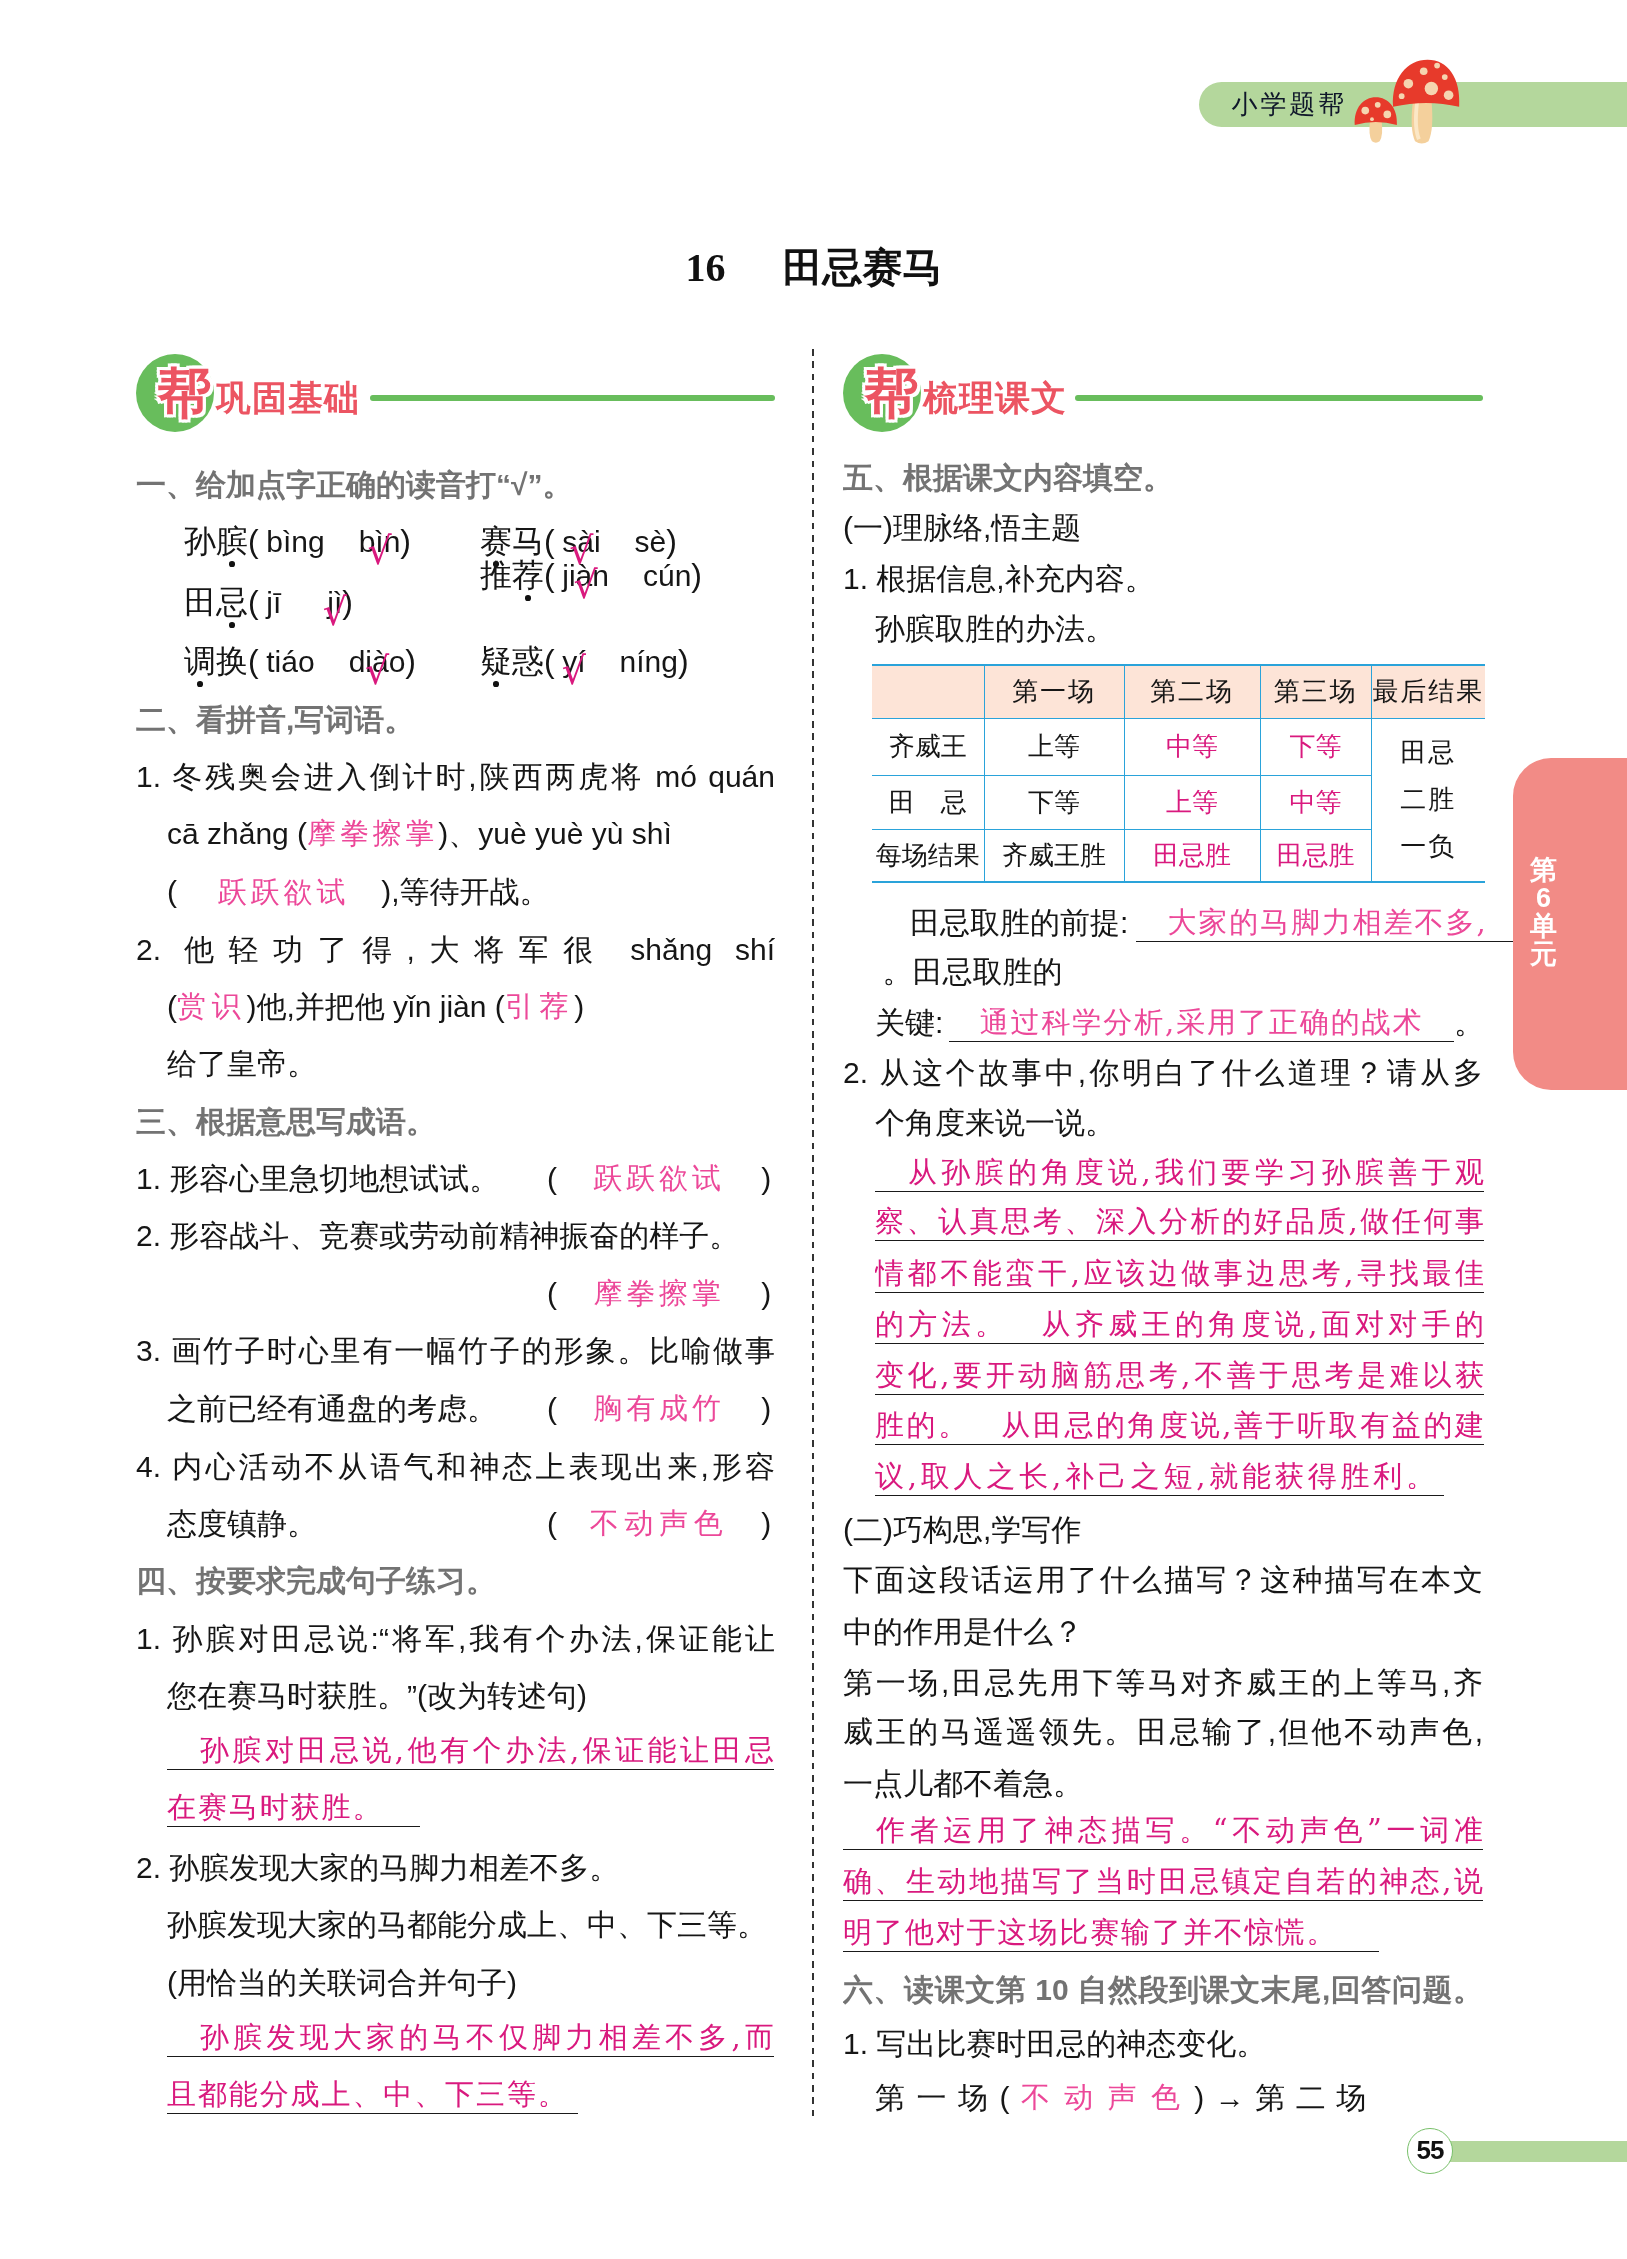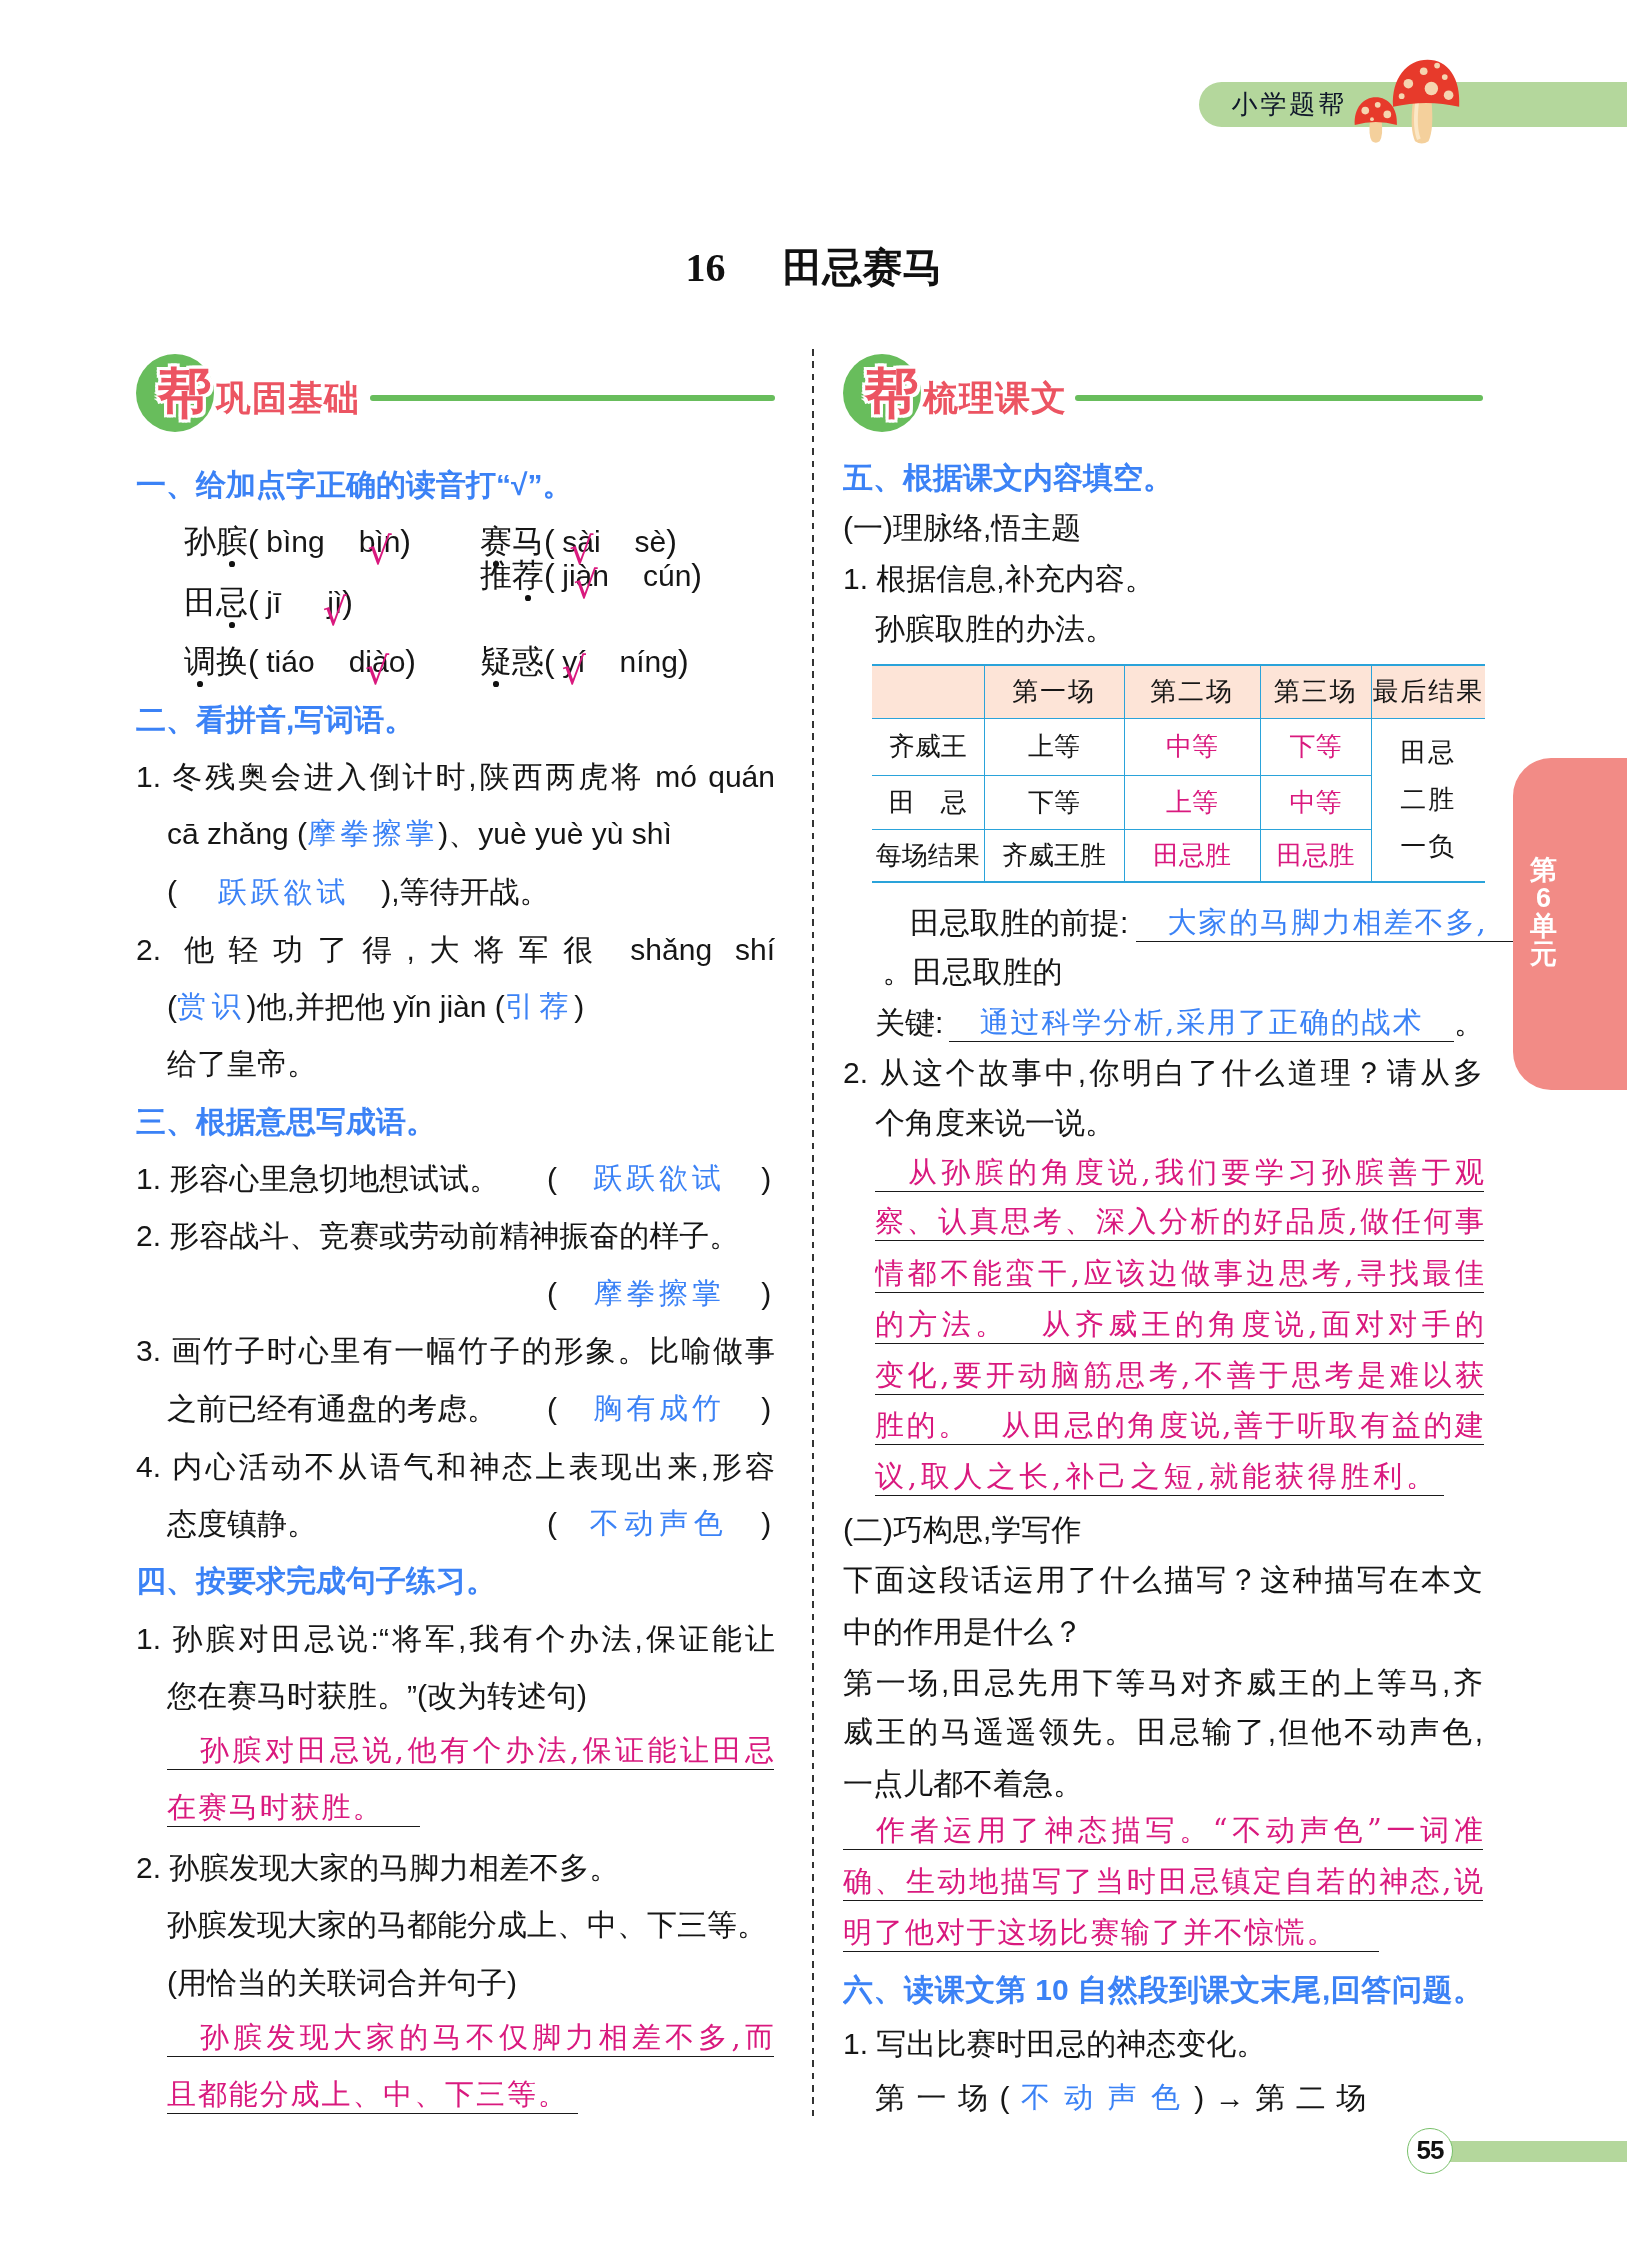--- a/index.html
+++ b/index.html
@@ -5,22 +5,22 @@
   * { box-sizing: border-box; }
   html, body { margin: 0; padding: 0; }
   body {
     width: 1628px; height: 2260px; position: relative; overflow: hidden;
     background: #ffffff; color: #161616;
     font-family: "Liberation Sans", "DejaVu Sans", sans-serif;
   }
   .abs { position: absolute; }
   .ln { position: absolute; height: 57px; line-height: 57px; font-size: 30px; white-space: nowrap; }
   .just { white-space: normal; text-align: justify; text-align-last: justify; overflow: hidden; }
-  .blue { color: #3b82f6; font-weight: bold; }
-  .ans { color: #3b82f6; font-family: "DejaVu Serif", "Liberation Serif", serif; font-size: 29px; }
+  .blue { color: #737373; font-weight: bold; }
+  .ans { color: #ec4899; font-family: "DejaVu Serif", "Liberation Serif", serif; font-size: 29px; }
   .ls2 { letter-spacing: 1.9px; }
   .ls4 { letter-spacing: 3.8px; }
   .ls6 { letter-spacing: 5.7px; }
   .fx { display: flex; align-items: center; }
   .row { display: flex; align-items: center; }
   .grow { flex: 1; }
 
   
   .al {
     position: absolute; height: 38px; line-height: 36px;

